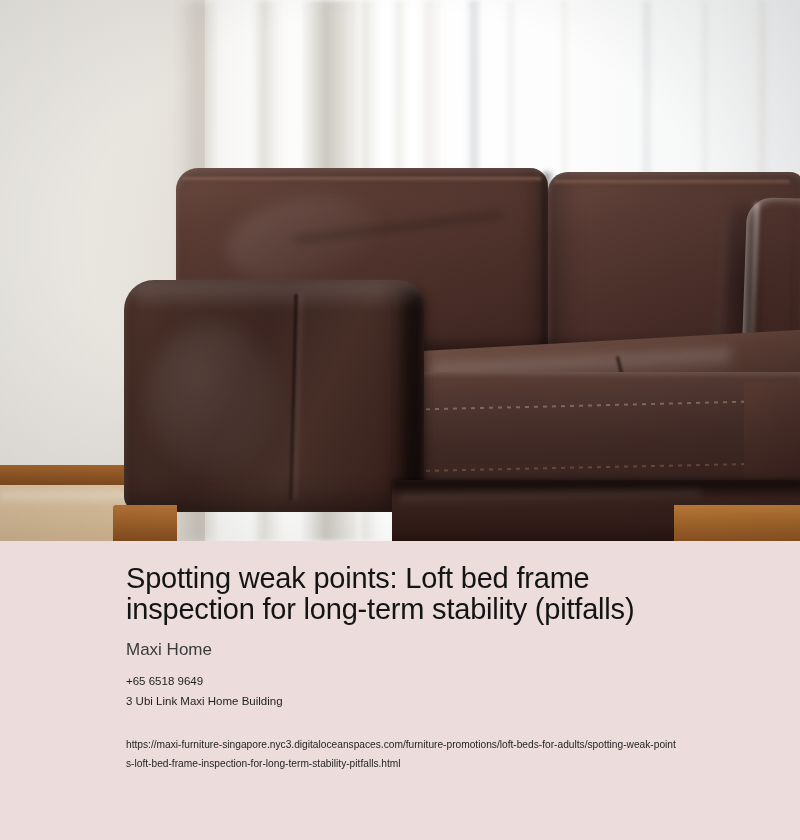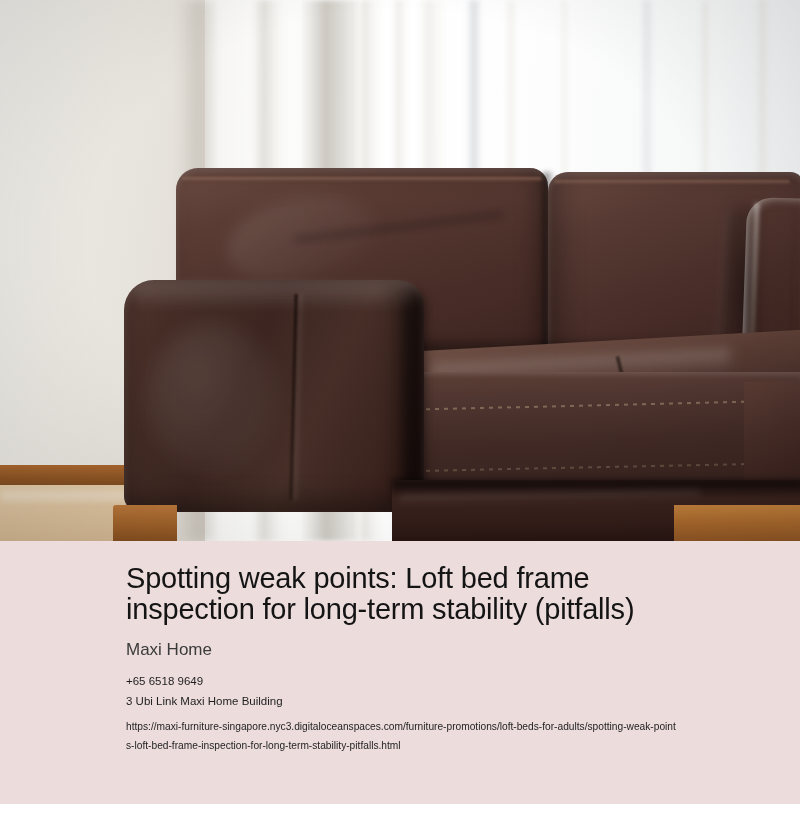--- a/index.html
+++ b/index.html
@@ -384,21 +384,21 @@
     background: radial-gradient(ellipse at 50% 45%, rgba(0,0,0,0) 55%, rgba(0,0,0,0.10) 100%);
     pointer-events: none;
   }
 
   
   .panel {
     position: absolute;
     left: 0;
     top: 541px;
     width: 800px;
-    height: 263px;
+    height: 299px;
     background: #ecdcdc;
   }
   .panel-inner {
     padding: 22px 120px 0 126px;
   }
   .title {
     margin: 0;
     font-size: 29px;
     line-height: 31px;
     font-weight: 400;
@@ -415,21 +415,21 @@
   }
   .contact {
     margin-top: 11px;
   }
   .contact-line {
     font-size: 11.5px;
     line-height: 19.5px;
     color: #1f1f1f;
   }
   .url {
-    margin-top: 6px;
+    margin-top: 24px;
     font-size: 10.2px;
     line-height: 19px;
     color: #1f1f1f;
     max-width: 556px;
     word-break: break-all;
   }
 </style>
 </head>
 <body>
 

